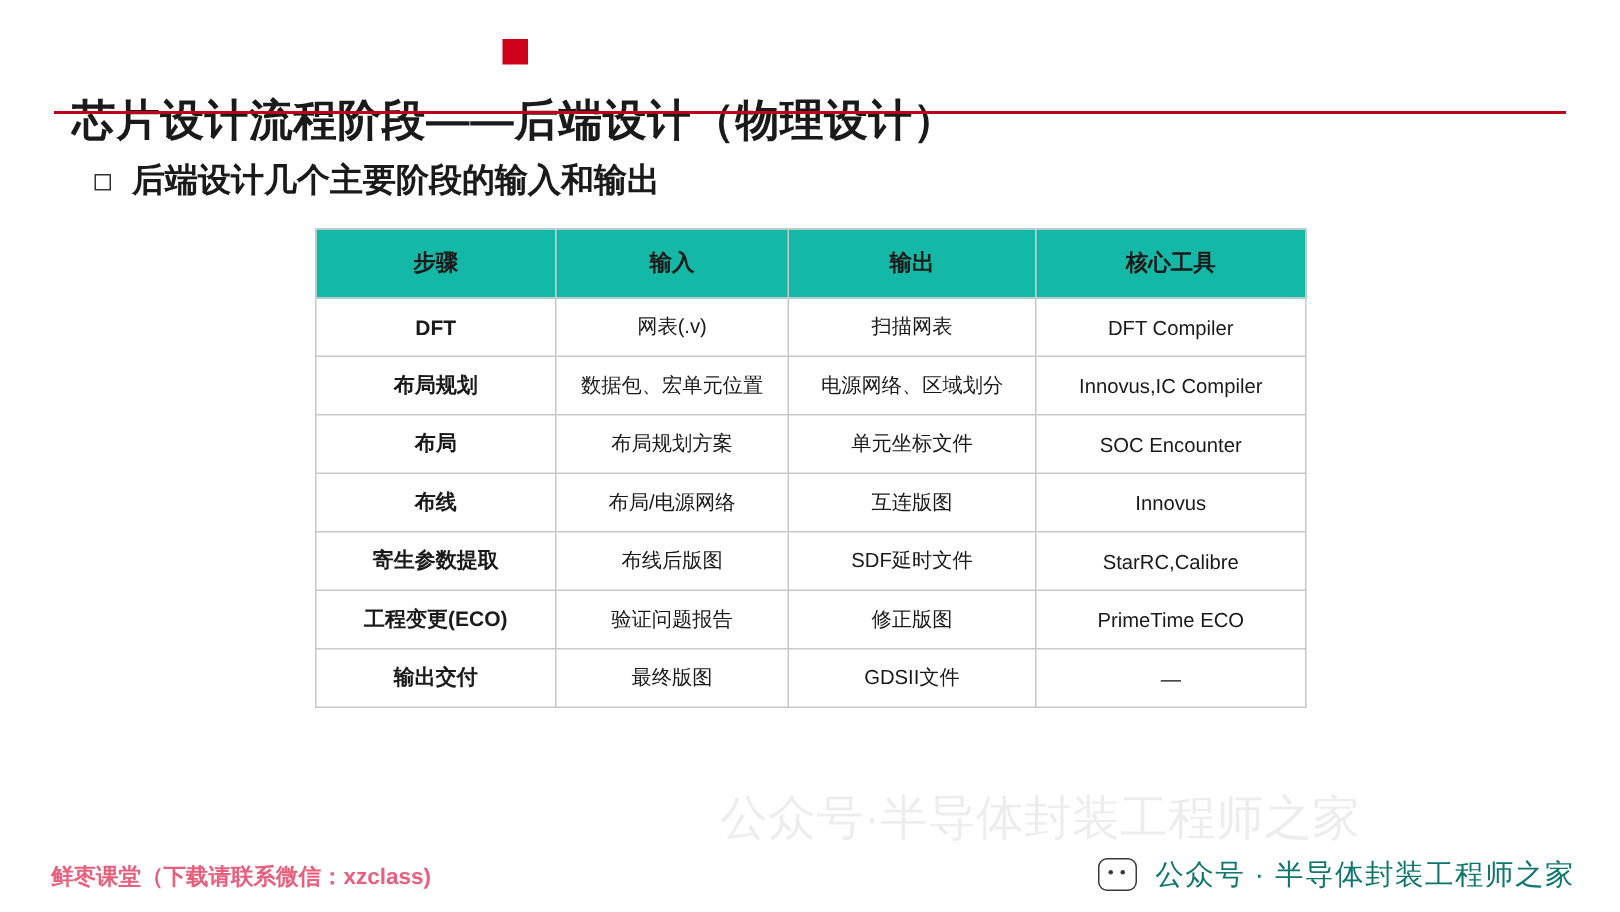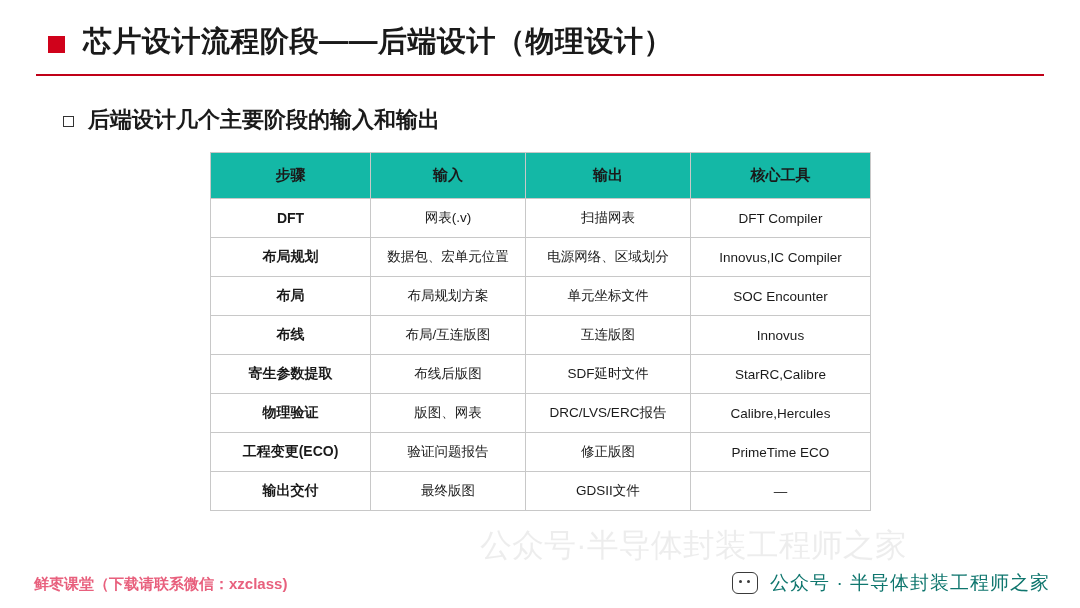--- a/index.html
+++ b/index.html
@@ -17,20 +17,21 @@
     background: #ffffff;
   }
   
   .title-row {
     position: absolute;
     left: 48px;
     top: 22px;
     display: flex;
     align-items: center;
     gap: 18px;
+    flex-direction: column;
   }
   .title-bullet {
     width: 17px;
     height: 17px;
     background: #d0021b;
     flex: 0 0 auto;
     margin-top: 4px;
   }
   .title-text {
     font-size: 29px;
@@ -206,37 +207,31 @@
           <td>Innovus,IC Compiler</td>
         </tr>
         <tr>
           <td class="step">布局</td>
           <td>布局规划方案</td>
           <td>单元坐标文件</td>
           <td>SOC Encounter</td>
         </tr>
         <tr>
           <td class="step">布线</td>
-          <td>布局/互连版图</td>
+          <td>布局/电源网络</td>
           <td>互连版图</td>
           <td>Innovus</td>
         </tr>
         <tr>
           <td class="step">寄生参数提取</td>
           <td>布线后版图</td>
           <td>SDF延时文件</td>
           <td>StarRC,Calibre</td>
         </tr>
         <tr>
-          <td class="step">物理验证</td>
-          <td>版图、网表</td>
-          <td>DRC/LVS/ERC报告</td>
-          <td>Calibre,Hercules</td>
-        </tr>
-        <tr>
           <td class="step">工程变更(ECO)</td>
           <td>验证问题报告</td>
           <td>修正版图</td>
           <td>PrimeTime ECO</td>
         </tr>
         <tr>
           <td class="step">输出交付</td>
           <td>最终版图</td>
           <td>GDSII文件</td>
           <td>—</td>

